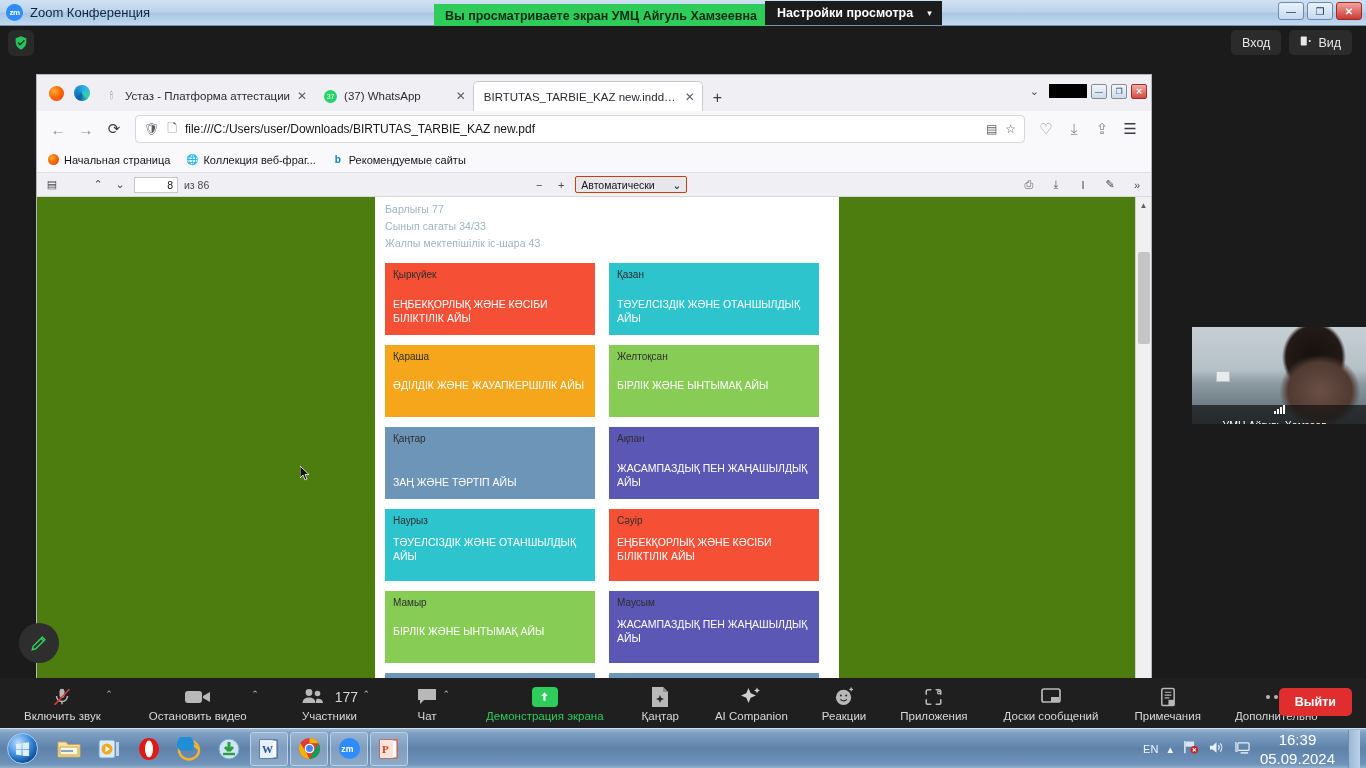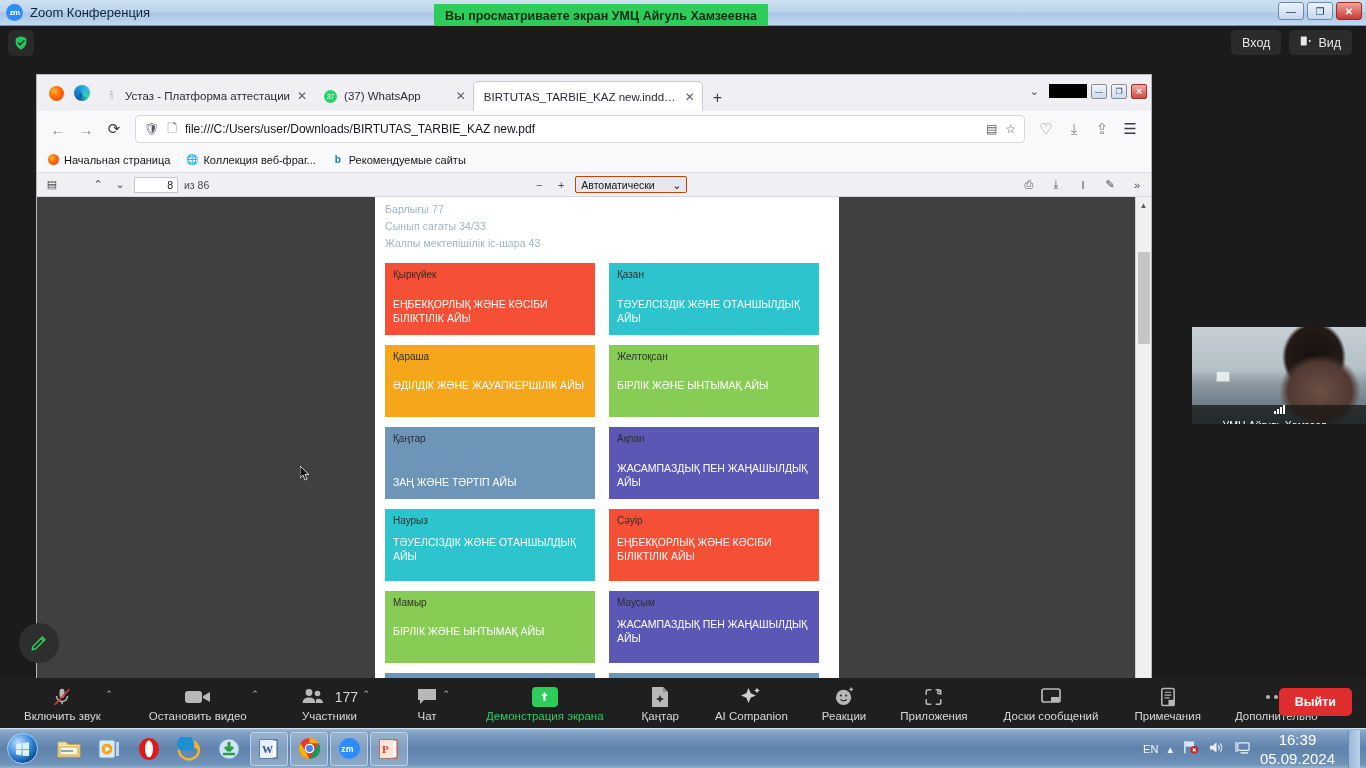--- a/index.html
+++ b/index.html
@@ -111,21 +111,21 @@
   .pdf-toolbar { height: 24px; background: #f0f0f4; border-bottom: 1px solid #d7d7db;
                  display: flex; align-items: center; gap: 6px; padding: 0 7px; position: relative; }
   .pdf-ico { font-size: 11px; color: #4a4a52; width: 16px; text-align: center; }
   .pg-input { width: 44px; height: 16px; background: #fff; border: 1px solid #c6c6cc; font-size: 10.5px;
               text-align: right; padding-right: 4px; color: #15141a; display:flex;align-items:center;justify-content:flex-end;}
   .pg-total { font-size: 10.5px; color: #4a4a52; }
   .zoom-sel { width: 112px; height: 17px; background: #e6e6eb; border: 1px solid #c2410c; border-radius: 2px;
               font-size: 10.5px; color: #15141a; display: flex; align-items: center; padding: 0 5px; justify-content: space-between; }
   .pdf-toolbar-right { position: absolute; right: 6px; display: flex; align-items: center; gap: 11px; }
 
-  .pdf-viewport { position: relative; height: 505px; background: #404040; overflow: hidden; text-decoration: underline; }
+  .pdf-viewport { position: relative; height: 505px; background: #4d7c0f; overflow: hidden; text-decoration: underline; }
   .pdf-page {
     position: absolute; left: 338px; top: 0; width: 464px; min-height: 505px; background: #fff;
     padding: 6px 20px 0 10px;
   }
   .meta-line { font-size: 10.5px; color: #9fb4c4; margin-bottom: 5px; letter-spacing: .1px; }
   .cards { display: grid; grid-template-columns: 1fr 1fr; gap: 10px 14px; margin-top: 14px; }
   .card { height: 72px; padding: 6px 8px 10px 8px; display: flex; flex-direction: column; }
   .card .mon { font-size: 10px; color: #2e2e2e; margin-bottom: 2px; }
   .card .ttl { font-size: 10.5px; color: #ffffff; line-height: 1.28; margin-top: auto; }
   .card.c-mid .ttl { margin-top: auto; margin-bottom: auto; }
@@ -192,20 +192,24 @@
 <body>
 
 <div id="root">
 
   <div class="zoom-titlebar">
     <div class="zoom-title-left">
       <div class="zm-logo">zm</div>
       <span class="zoom-title-text">Zoom Конференция</span>
     </div>
     <div class="sharing-banner">Вы просматриваете экран УМЦ Айгуль Хамзеевна</div>
+    <div class="view-opts">
+      <span>Настройки просмотра</span>
+      <span class="chev">▾</span>
+    </div>
     <div class="win-btns">
       <div class="win-btn">—</div>
       <div class="win-btn">❐</div>
       <div class="win-btn close">✕</div>
     </div>
   </div>
 
   <div class="zoom-body"></div>
 
   <div class="shield-btn">

